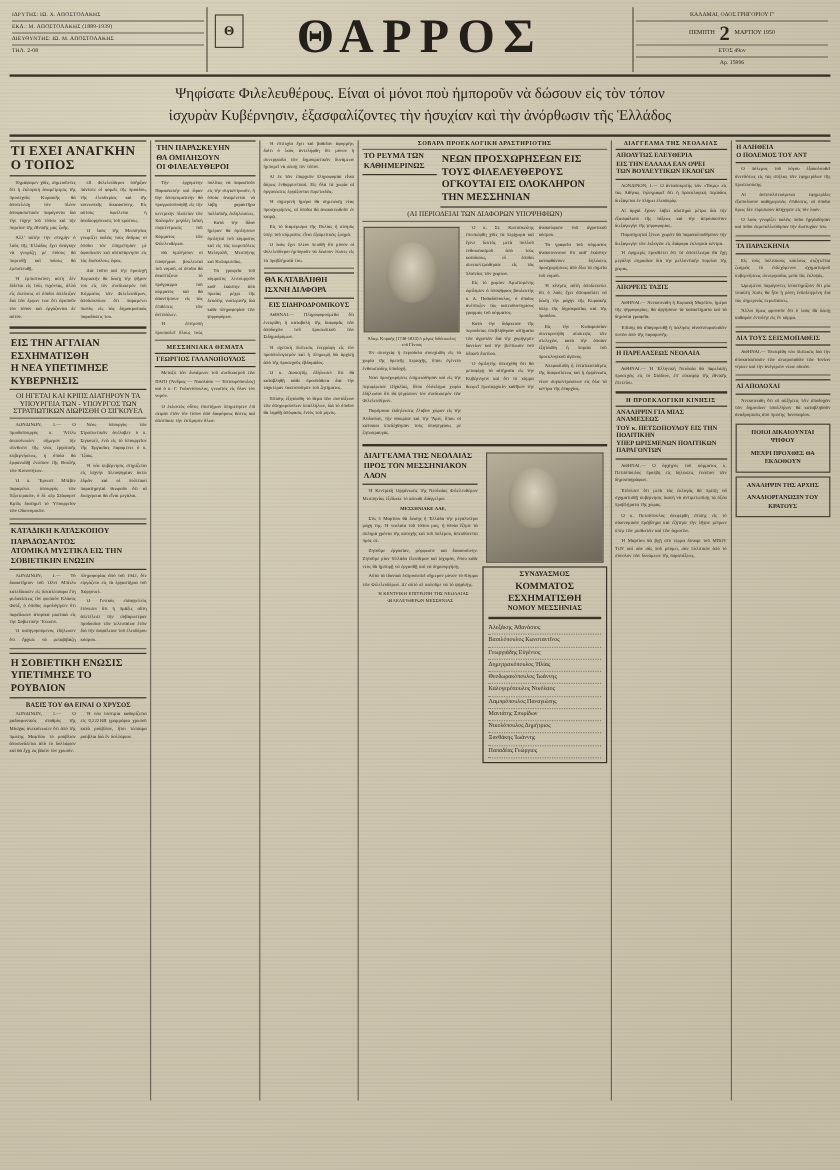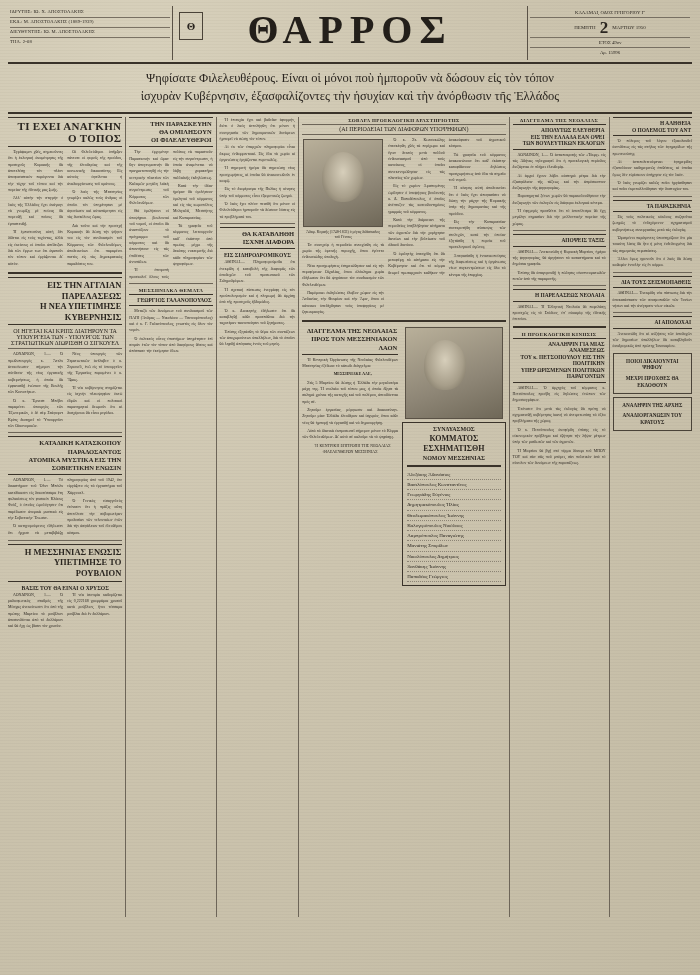--- a/index.html
+++ b/index.html
@@ -73,21 +73,21 @@
   .col{position:relative;}
   .c1{width:118px;}
   .c2{width:86px;}
   .c3{width:78px;}
   .c4{width:210px;}
   .c5{width:96px;}
   .c6{width:82px;}
   .rule{border-left:1px solid #6d6558;}
   
   .hl{
-    text-align:right;font-weight:bold;
+    text-align:left;font-weight:bold;
     border-top:1.5px solid #3a332a;border-bottom:1.5px solid #3a332a;
     padding:2px 1px;margin-bottom:2px;
   }
   .hl.big{font-size:11px;letter-spacing:.3px;}
   .hl.med{font-size:8.5px;line-height:1.25;}
   .hl.sm{font-size:6.5px;line-height:1.25;}
   .hl.xs{font-size:5.4px;line-height:1.2;}
   .sub{text-align:center;font-size:5.6px;font-weight:bold;padding:1px 0;}
   .deck{text-align:center;font-size:6px;padding:1px 0 2px 0;border-bottom:1px solid #6d6558;margin-bottom:2px;}
   
@@ -171,21 +171,21 @@
         <p>Ἐγράψαμεν χθὲς, σημειοῦντες ὅτι ἡ ἐκλογικὴ ἀναμέτρησις τῆς προσεχοῦς Κυριακῆς θὰ ἀποτελέσῃ τὸν πλέον ἀποφασιστικὸν παράγοντα διὰ τὴν τύχην τοῦ τόπου καὶ τὴν πορείαν τῆς ἐθνικῆς μας ζωῆς.</p>
         <p>Ἀλλ' αὐτὴν τὴν στιγμὴν ὁ λαὸς τῆς Ἑλλάδος ἔχει ἀνάγκην νὰ γνωρίζῃ μὲ ποίους θὰ πορευθῇ καὶ ποίους θὰ ἐμπιστευθῇ.</p>
         <p>Ἡ ἐμπιστοσύνη αὐτὴ δὲν δίδεται εἰς τοὺς τυχόντας, ἀλλὰ εἰς ἐκείνους οἱ ὁποῖοι ἀπέδειξαν διὰ τῶν ἔργων των ὅτι ἀγαποῦν τὸν τόπον καὶ ἐργάζονται δι' αὐτόν.</p>
         <p>Οἱ Φιλελεύθεροι ὑπῆρξαν πάντοτε οἱ φορεῖς τῆς προόδου, τῆς ἐλευθερίας καὶ τῆς κοινωνικῆς δικαιοσύνης. Εἰς αὐτοὺς ὀφείλεται ἡ ἀναδιοργάνωσις τοῦ κράτους.</p>
         <p>Ὁ λαὸς τῆς Μεσσηνίας γνωρίζει καλῶς τοὺς ἄνδρας οἱ ὁποῖοι τὸν ὑπηρέτησαν μὲ ἀφοσίωσιν καὶ αὐταπάρνησιν εἰς τὰς δυσκόλους ὥρας.</p>
         <p>Διὰ τοῦτο καὶ τὴν προσεχῆ Κυριακὴν θὰ δώσῃ τὴν ψῆφον του εἰς τὸν συνδυασμὸν τοῦ Κόμματος τῶν Φιλελευθέρων, ἀποδεικνύων ὅτι παραμένει πιστὸς εἰς τὰς δημοκρατικὰς παραδόσεις του.</p>
       </div>
 
       <div class="thickdiv"></div>
       <div class="hl med">
-        <div>ΕΙΣ ΤΗΝ ΑΓΓΛΙΑΝ ΠΑΡΕΛΑΣΕΩΣ</div>
+        <div>ΕΙΣ ΤΗΝ ΑΓΓΛΙΑΝ ΕΣΧΗΜΑΤΙΣΘΗ</div>
         <div>Η ΝΕΑ ΥΠΕΤΙΜΗΣΕ ΚΥΒΕΡΝΗΣΙΣ</div>
       </div>
       <div class="deck">ΟΙ ΗΓΕΤΑΙ ΚΑΙ ΚΡΙΠΣ ΔΙΑΤΗΡΟΥΝ ΤΑ ΥΠΟΥΡΓΕΙΑ ΤΩΝ - ΥΠΟΥΡΓΟΣ ΤΩΝ ΣΤΡΑΤΙΩΤΙΚΩΝ ΔΙΩΡΙΣΘΗ Ο ΣΙΓΚΟΥΕΛ</div>
       <div class="tx two">
         <p>ΛΟΝΔΙΝΟΝ, 1.— Ὁ πρωθυπουργὸς κ. Ἄττλυ ἀνεκοίνωσεν σήμερον τὴν σύνθεσιν τῆς νέας ἐργατικῆς κυβερνήσεως, ἡ ὁποία θὰ ἐμφανισθῇ ἐνώπιον τῆς Βουλῆς τῶν Κοινοτήτων.</p>
         <p>Ὁ κ. Ἔρνεστ Μπέβιν παραμένει ὑπουργὸς τῶν Ἐξωτερικῶν, ὁ δὲ σὲρ Στάφορντ Κρίπς διατηρεῖ τὸ Ὑπουργεῖον τῶν Οἰκονομικῶν.</p>
         <p>Νέος ὑπουργὸς τῶν Στρατιωτικῶν ἀνέλαβεν ὁ κ. Σιγκουέλ, ἐνῶ εἰς τὸ ὑπουργεῖον τῆς Ἐργασίας παραμένει ὁ κ. Ἴζακς.</p>
         <p>Ἡ νέα κυβέρνησις στηρίζεται εἰς ἰσχνὴν πλειοψηφίαν ὀκτὼ ἑδρῶν καὶ οἱ πολιτικοὶ παρατηρηταὶ θεωροῦν ὅτι αἱ δυσχέρειαι θὰ εἶναι μεγάλαι.</p>
       </div>
 
@@ -195,21 +195,21 @@
         <div>ΑΤΟΜΙΚΑ ΜΥΣΤΙΚΑ ΕΙΣ ΤΗΝ ΣΟΒΙΕΤΙΚΗΝ ΕΝΩΣΙΝ</div>
       </div>
       <div class="tx two">
         <p>ΛΟΝΔΙΝΟΝ, 1.— Τὸ δικαστήριον τοῦ Ὀλντ Μπέιλυ κατεδίκασεν εἰς δεκατέσσαρα ἔτη φυλακίσεως τὸν φυσικὸν Κλάους Φοὺξ, ὁ ὁποῖος ὡμολόγησεν ὅτι παρέδωσεν ἀτομικὰ μυστικὰ εἰς τὴν Σοβιετικὴν Ἕνωσιν.</p>
         <p>Ὁ κατηγορούμενος ἐδήλωσεν ὅτι ἤρχισε νὰ μεταβιβάζῃ πληροφορίας ἀπὸ τοῦ 1942, ὅτε εἰργάζετο εἰς τὰ ἐργαστήρια τοῦ Χάργουελ.</p>
         <p>Ὁ Γενικὸς εἰσαγγελεὺς ἐτόνισεν ὅτι ἡ πρᾶξις αὕτη ἀπετέλεσε τὴν σοβαρωτέραν προδοσίαν τῶν τελευταίων ἐτῶν διὰ τὴν ἀσφάλειαν τοῦ ἐλευθέρου κόσμου.</p>
       </div>
 
       <div class="divider"></div>
       <div class="hl med">
-        <div>Η ΜΕΣΣΗΝΙΑΣ ΕΝΩΣΙΣ</div>
+        <div>Η ΣΟΒΙΕΤΙΚΗ ΕΝΩΣΙΣ</div>
         <div>ΥΠΕΤΙΜΗΣΕ ΤΟ ΡΟΥΒΛΙΟΝ</div>
       </div>
       <div class="sub">ΒΑΣΙΣ ΤΟΥ ΘΑ ΕΙΝΑΙ Ο ΧΡΥΣΟΣ</div>
       <div class="tx two">
         <p>ΛΟΝΔΙΝΟΝ, 1.— Ὁ ραδιοφωνικὸς σταθμὸς τῆς Μόσχας ἀνεκοίνωσεν ὅτι ἀπὸ τῆς πρώτης Μαρτίου τὸ ρούβλιον ἀποσυνδέεται ἀπὸ τὸ δολλάριον καὶ θὰ ἔχῃ ὡς βάσιν τὸν χρυσόν.</p>
         <p>Ἡ νέα ἰσοτιμία καθορίζεται εἰς 0,222168 γραμμάρια χρυσοῦ κατὰ ρούβλιον, ἤτοι τέσσαρα ρούβλια διὰ ἓν δολλάριον.</p>
       </div>
     </div>
 
     <div class="col c2 rule" style="padding-left:3px">
@@ -252,20 +252,34 @@
         <p>ΑΘΗΝΑΙ.— Πληροφορούμεθα ὅτι ἐνεκρίθη ἡ καταβολὴ τῆς διαφορᾶς τῶν ἀποδοχῶν τοῦ προσωπικοῦ τῶν Σιδηροδρόμων.</p>
         <p>Ἡ σχετικὴ πίστωσις ἐνεγράφη εἰς τὸν προϋπολογισμὸν καὶ ἡ πληρωμὴ θὰ ἀρχίσῃ ἀπὸ τῆς προσεχοῦς ἑβδομάδος.</p>
         <p>Ὁ κ. Διοικητὴς ἐδήλωσεν ὅτι θὰ καταβληθῇ κάθε προσπάθεια διὰ τὴν ταχυτέραν τακτοποίησιν τοῦ ζητήματος.</p>
         <p>Ἐπίσης ἐξητάσθη τὸ θέμα τῶν συντάξεων τῶν ἀποχωρούντων ὑπαλλήλων, διὰ τὸ ὁποῖον θὰ ληφθῇ ἀπόφασις ἐντός τοῦ μηνός.</p>
       </div>
     </div>
 
     <div class="col c4 rule" style="padding-left:3px">
       <div class="kicker" style="border-bottom:1px solid #6d6558">ΣΟΒΑΡΑ ΠΡΟΕΚΛΟΓΙΚΗ ΔΡΑΣΤΗΡΙΟΤΗΣ</div>
 
+      <div style="display:flex;gap:3px;align-items:stretch;">
+        <div style="width:62px;">
+          <div class="hl sm" style="border-top:none">
+            <div>ΤΟ ΡΕΥΜΑ ΤΩΝ</div>
+            <div>ΚΑΘΗΜΕΡΙΝΩΣ</div>
+          </div>
+        </div>
+        <div style="flex:1;">
+          <div class="hl med" style="border-top:none">
+            <div>ΝΕΩΝ ΠΡΟΣΧΩΡΗΣΕΩΝ ΕΙΣ ΤΟΥΣ ΦΙΛΕΛΕΥΘΕΡΟΥΣ</div>
+            <div>ΟΓΚΟΥΤΑΙ ΕΙΣ ΟΛΟΚΛΗΡΟΝ ΤΗΝ ΜΕΣΣΗΝΙΑΝ</div>
+          </div>
+        </div>
+      </div>
       <div class="deck">(ΑΙ ΠΕΡΙΟΔΕΙΑΙ ΤΩΝ ΔΙΑΦΟΡΩΝ ΥΠΟΨΗΦΙΩΝ)</div>
 
       <div style="display:flex;gap:4px;">
         <div style="width:82px;">
           <div class="portrait"></div>
           <div class="cap">Ἀδαμ. Κοραῆς (1748-1833) ὁ μέγας διδάσκαλος τοῦ Γένους</div>
           <div class="tx">
             <p>Ἐν συνεχείᾳ ἡ περιοδεία συνεχίσθη εἰς τὰ χωρία τῆς ὀρεινῆς περιοχῆς, ὅπου ἐγένετο ἐνθουσιώδης ὑποδοχή.</p>
             <p>Νέαι προσχωρήσεις ἐσημειώθησαν καὶ εἰς τὴν περιφέρειαν Οἰχαλίας, ὅπου ὁλόκληρα χωρία ἐδήλωσαν ὅτι θὰ ψηφίσουν τὸν συνδυασμὸν τῶν Φιλελευθέρων.</p>
             <p>Παρόμοιαι ἐκδηλώσεις ἔλαβον χώραν εἰς τὴν Ἀνδανίαν, τὴν Θουρίαν καὶ τὴν Ἄριν, ὅπου οἱ κάτοικοι ὑπεδέχθησαν τοὺς ὑποψηφίους μὲ ζητωκραυγάς.</p>

